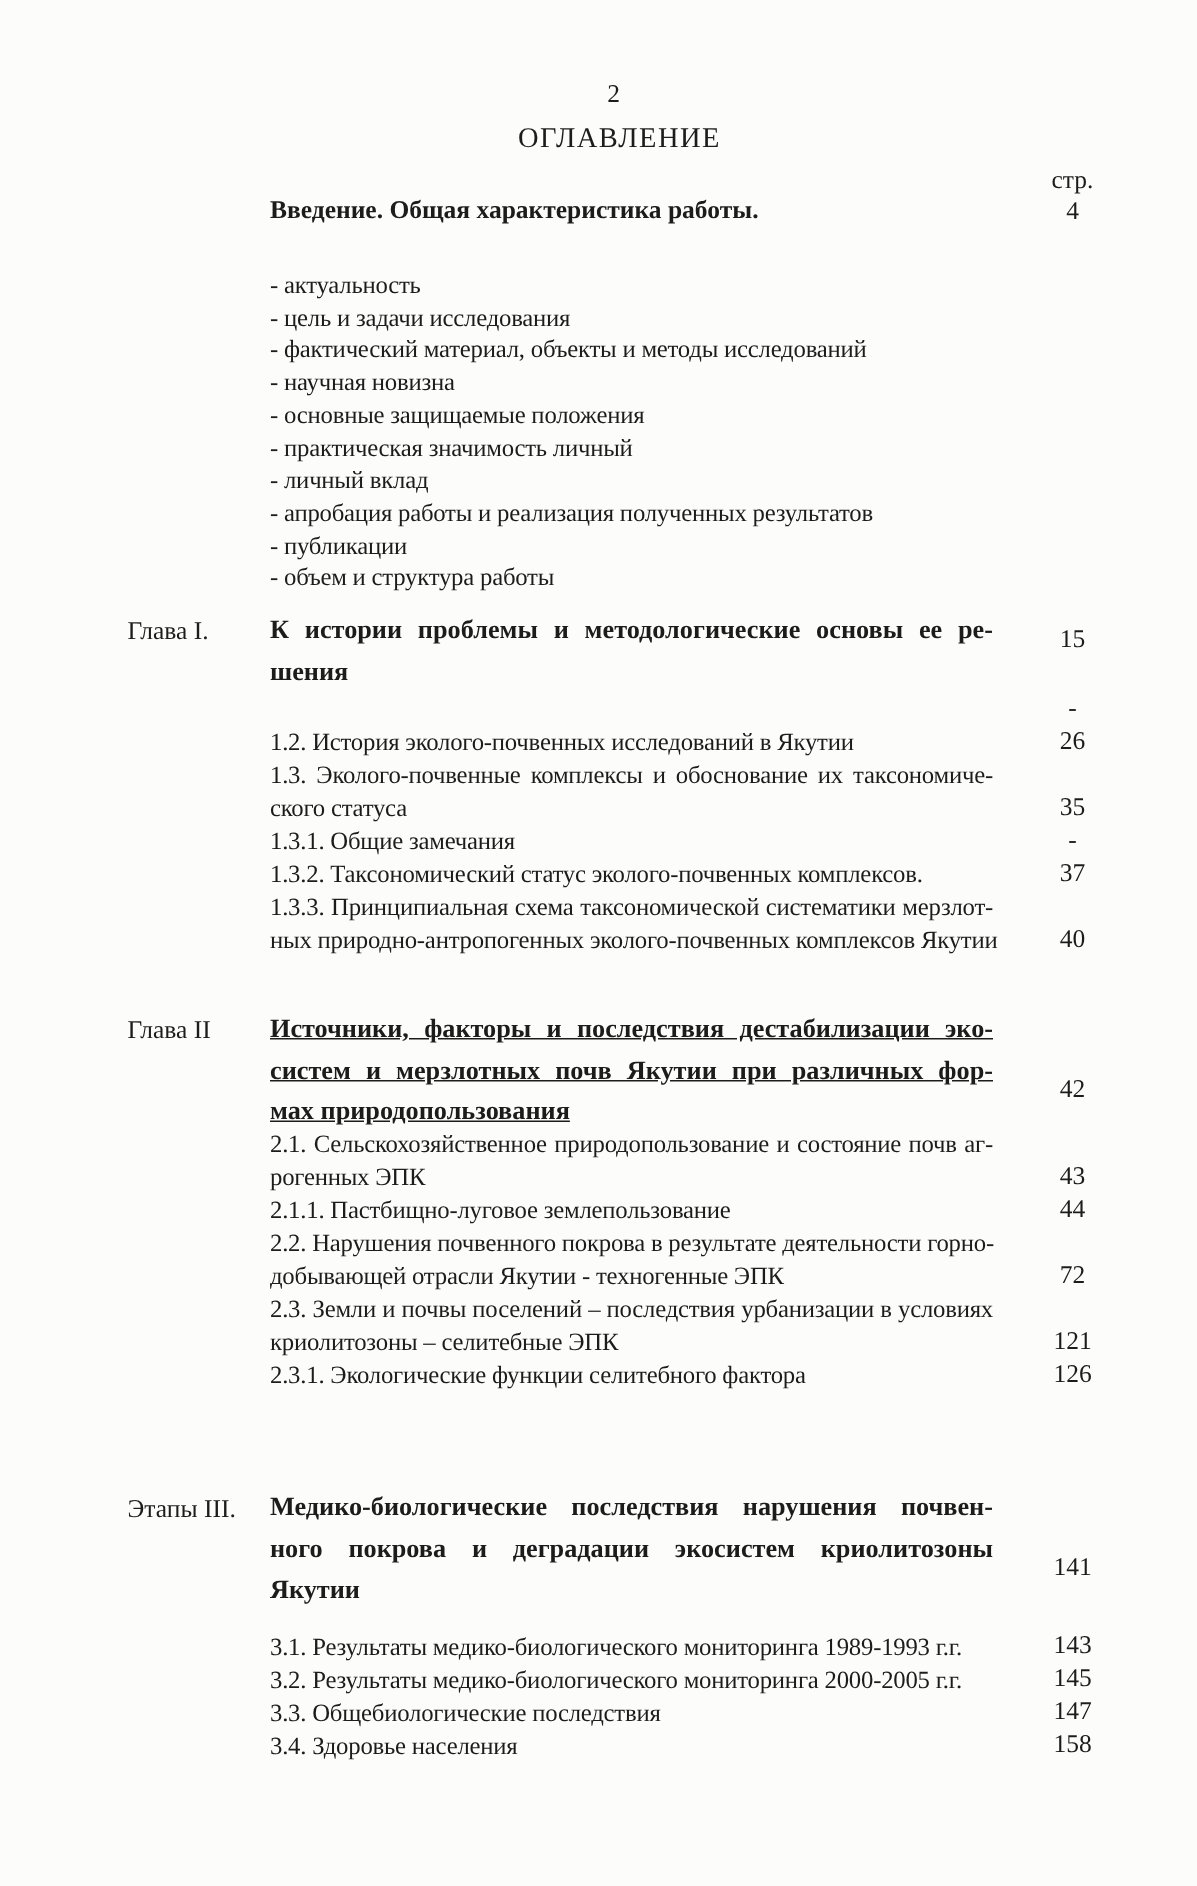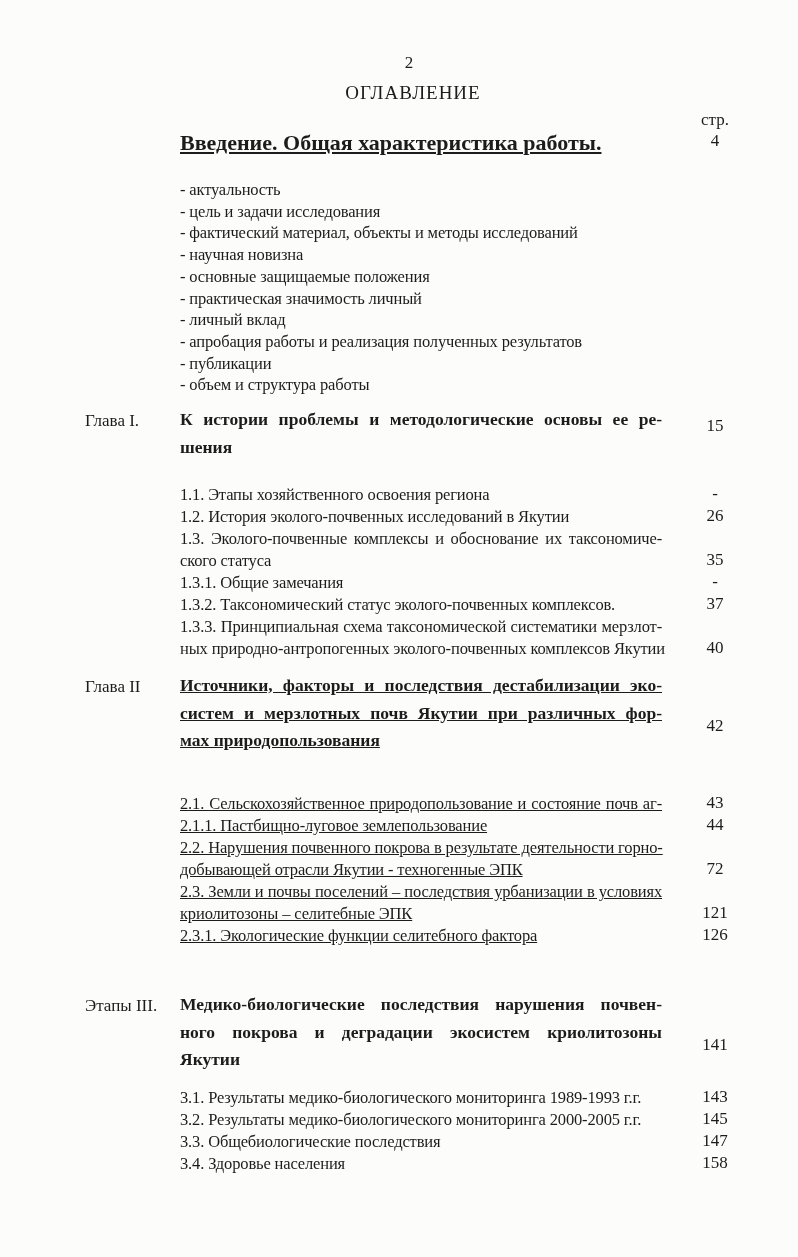--- a/index.html
+++ b/index.html
@@ -9,35 +9,35 @@
     position:relative; width:798px; height:1257px;
     background:var(--paper); color:var(--ink);
     font-family:"Liberation Serif","DejaVu Serif",serif;
     font-size:17px; overflow:hidden;
   }
   .pagenum   { position:absolute; top:53px;  left:20px; right:0; text-align:center; font-size:17px; }
   .docheading{ position:absolute; top:82px;  left:28px; right:0; text-align:center; font-size:19px; letter-spacing:1px; }
   .strlabel  { position:absolute; top:110px; left:690px; width:50px; text-align:center; }
 
   .introrow  { position:absolute; left:180px; top:130px; width:560px; }
-  .introtitle{ font-weight:bold; font-size:22px; width:482px; white-space:nowrap;text-decoration:underline; }
+  .introtitle{ font-weight:bold; font-size:17px; width:482px; white-space:nowrap; }
   .introrow .pg { top:1px; }
 
   .bullets   { position:absolute; left:180px; top:179px; width:530px; line-height:21.7px; }
   .bullets .ln { white-space:nowrap; }
 
   .chapter   { position:absolute; left:85px; width:655px; }
   .ch1 { top:406px; } .ch2 { top:672px;text-decoration:underline; } .ch3 { top:991px; }
   .chlabel   { position:absolute; left:0; top:5px; font-size:17px; }
   .chtitle   { margin-left:95px; width:482px; font-weight:bold; font-size:17.5px; line-height:27.5px; }
   .chpage    { position:absolute; right:0; width:50px; text-align:center; }
   .chpage.at-top { top:10px; } .chpage.at-mid { top:44px; }
 
   .entries   { position:absolute; left:180px; width:560px; line-height:22px; }
-  .en1 { top:484px; } .en2 { top:793px;text-decoration:underline; } .en3 { top:1087px; }
+  .en1 { top:484px; } .en2 { top:752px; } .en3 { top:1087px; }
   .entry     { position:relative; }
   .elines    { width:482px; }
   .ln        { white-space:nowrap; font-size:16.5px; letter-spacing:-0.15px; }
   .chtitle .ln { font-size:17.5px; letter-spacing:0; }
   .just      { text-align:justify; text-align-last:justify; }
   .entry .pg { position:absolute; right:0; bottom:1px; width:50px; text-align:center; font-size:17px; letter-spacing:0; }
   .pg        { position:absolute; right:0; width:50px; text-align:center; }
 </style>
 </head>
 <body>
@@ -70,23 +70,20 @@
     <span class="chlabel">Глава I.</span>
     <div class="chtitle">
       <div class="ln just">К истории проблемы и методологические основы ее ре-</div>
       <div class="ln">шения</div>
     </div>
     <span class="chpage at-top">15</span>
   </div>
 
   <div class="entries en1">
     <div class="entry">
-      <div class="elines">
-          <div class="ln">1.1. Этапы хозяйственного освоения региона</div>
-        </div>
       <span class="pg">-</span>
     </div>
     <div class="entry">
       <div class="elines">
           <div class="ln">1.2. История эколого-почвенных исследований в Якутии</div>
         </div>
       <span class="pg">26</span>
     </div>
     <div class="entry">
       <div class="elines">
@@ -123,20 +120,21 @@
       <div class="ln just">систем и мерзлотных почв Якутии при различных фор-</div>
       <div class="ln">мах природопользования</div>
     </div>
     <span class="chpage at-mid">42</span>
   </div>
 
   <div class="entries en2">
     <div class="entry">
       <div class="elines">
         <div class="ln just">2.1. Сельскохозяйственное природопользование и состояние почв аг-</div>
+        <div class="ln">рогенных ЭПК</div>
       </div>
       <span class="pg">43</span>
     </div>
     <div class="entry">
       <div class="elines">
           <div class="ln">2.1.1. Пастбищно-луговое землепользование</div>
         </div>
       <span class="pg">44</span>
     </div>
     <div class="entry">

